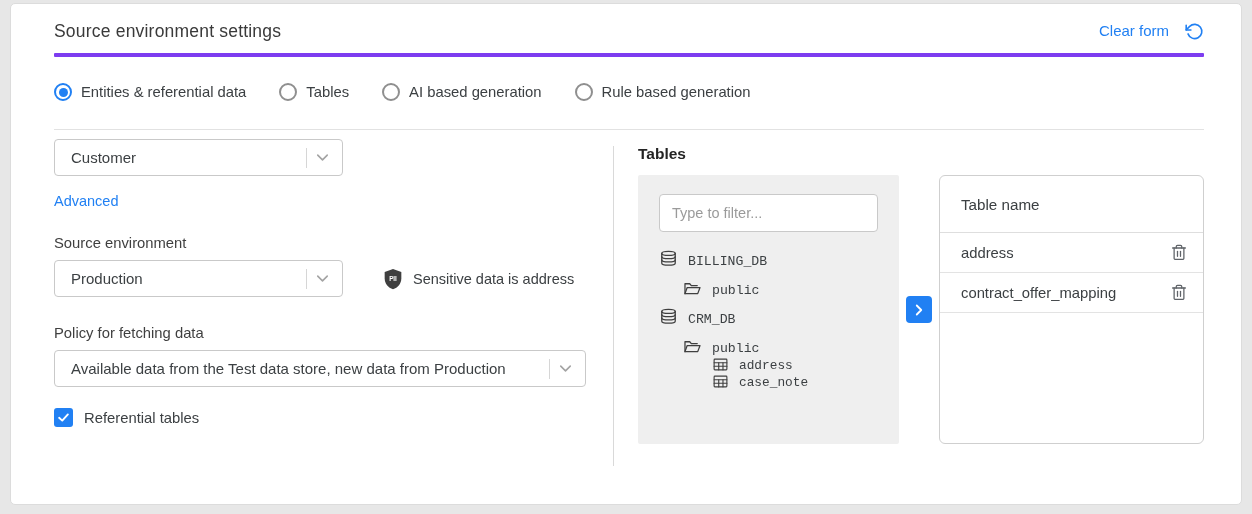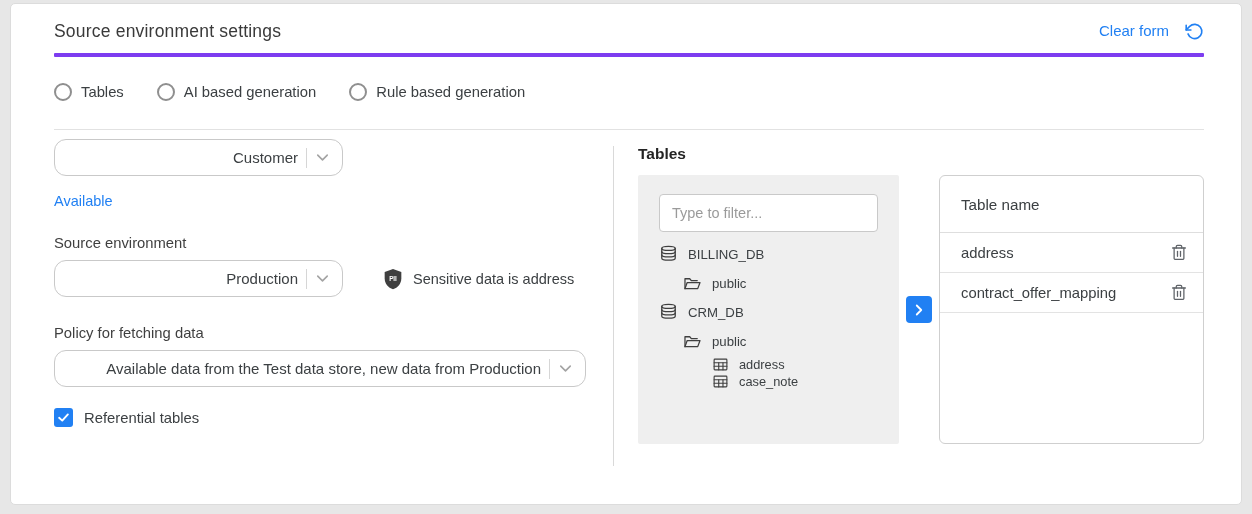--- a/index.html
+++ b/index.html
@@ -37,22 +37,22 @@
   
   .content { display:flex; align-items:stretch; }
   .left-col { width:559px; flex:0 0 559px; }
   .v-divider { width:1px; background:#d9d9d9; margin-top:16px; height:320px; }
   .right-col { flex:1; padding-left:24px; }
 
   .field-label { font-size:14.8px; color:#3f3f3f; }
   .required { color:#e53935; }
   .mt-label1 { margin-top:18px; }
   .select-box {
-    margin-top:9px; height:37px; border:1px solid #c9c9c9; border-radius:12px;
-    display:flex; align-items:center; padding:0 10px 0 16px; background:#fff; cursor:pointer;text-align:right;
+    margin-top:9px; height:37px; border:1px solid #c9c9c9; border-radius:4px;
+    display:flex; align-items:center; padding:0 10px 0 16px; background:#fff; cursor:pointer;
   }
   .select-box .value { flex:1; font-size:15px; color:#3c4043; white-space:nowrap; overflow:hidden; }
   .select-box .sep { width:1px; height:20px; background:#d6d6d6; margin:0 6px 0 8px; }
   .select-box svg { width:19px; height:19px; stroke:#a3a3a3; fill:none; stroke-width:2; stroke-linecap:round; stroke-linejoin:round; }
   .w-small { width:289px; }
   .w-large { width:532px; }
 
   .advanced-link { display:inline-block; margin-top:17px; color:var(--blue); font-size:14.5px; cursor:pointer; }
   .src-label { margin-top:25px; }
   .src-row { display:flex; align-items:center; }
@@ -70,21 +70,21 @@
   .tables-heading { margin-top:15px; font-size:15.5px; font-weight:bold; color:#242424; }
   .panels { display:flex; margin-top:12px; }
   .tree-panel { width:261px; flex:0 0 261px; height:269px; background:#efefef; border-radius:2px; padding-top:19px; }
   .filter-input {
     display:block; width:219px; height:38px; margin:0 auto;
     border:1px solid #c9c9c9; border-radius:4px; padding:0 12px;
     font-size:14.5px; font-family:inherit; color:#3c4043; background:#fff; outline:none;
   }
   .filter-input::placeholder { color:#9a9a9a; }
   .tree { margin-top:8px; }
-  .tree-row { display:flex; align-items:center; gap:10px; cursor:pointer; }
+  .tree-row { display:flex; align-items:flex-end; gap:10px; cursor:pointer;font-family:Liberation Mono, monospace; }
   .tree-row.lv0 { padding-left:21px; height:29px; }
   .tree-row.lv1 { padding-left:45px; height:29px; }
   .tree-row.lv2 { padding-left:74px; height:17px; }
   .tree-row svg { fill:none; stroke:#3f3f3f; stroke-width:1.6; stroke-linecap:round; stroke-linejoin:round; flex:0 0 auto; }
   .tree-row.lv0 svg { width:19px; height:19px; }
   .tree-row.lv1 svg { width:19px; height:19px; }
   .tree-row.lv2 svg { width:17px; height:17px; }
   .tree-row .t-label { font-size:13.2px; color:#3c4043; }
   .tree-row.lv2 .t-label { font-size:12.8px; }
 
@@ -115,20 +115,24 @@
           <polyline points="1.5 4 1.5 10 7.5 10"></polyline>
           <path d="M3.8 15a9 9 0 1 0 2.1-9.4L1.5 10"></path>
         </svg>
     </div>
   </div>
 
   <div class="accent-line"></div>
 
   <div class="mode-row">
       <div class="mode-option">
+        <span class="radio checked"></span>
+        <span>Entities &amp; referential data</span>
+      </div>
+      <div class="mode-option">
         <span class="radio"></span>
         <span>Tables</span>
       </div>
       <div class="mode-option">
         <span class="radio"></span>
         <span>AI based generation</span>
       </div>
       <div class="mode-option">
         <span class="radio"></span>
         <span>Rule based generation</span>
@@ -140,21 +144,21 @@
   <div class="content">
 
     <div class="left-col">
       <div class="select-box w-small">
         <span class="value">Customer</span>
         <span class="sep"></span>
         <svg viewBox="0 0 24 24">
             <polyline points="6 9 12 15 18 9"></polyline>
           </svg>
       </div>
-      <span class="advanced-link">Available</span>
+      <span class="advanced-link">Advanced</span>
 
       <div class="field-label src-label">Source environment</div>
       <div class="src-row">
         <div class="select-box w-small">
           <span class="value">Production</span>
           <span class="sep"></span>
           <svg viewBox="0 0 24 24">
               <polyline points="6 9 12 15 18 9"></polyline>
             </svg>
         </div>

